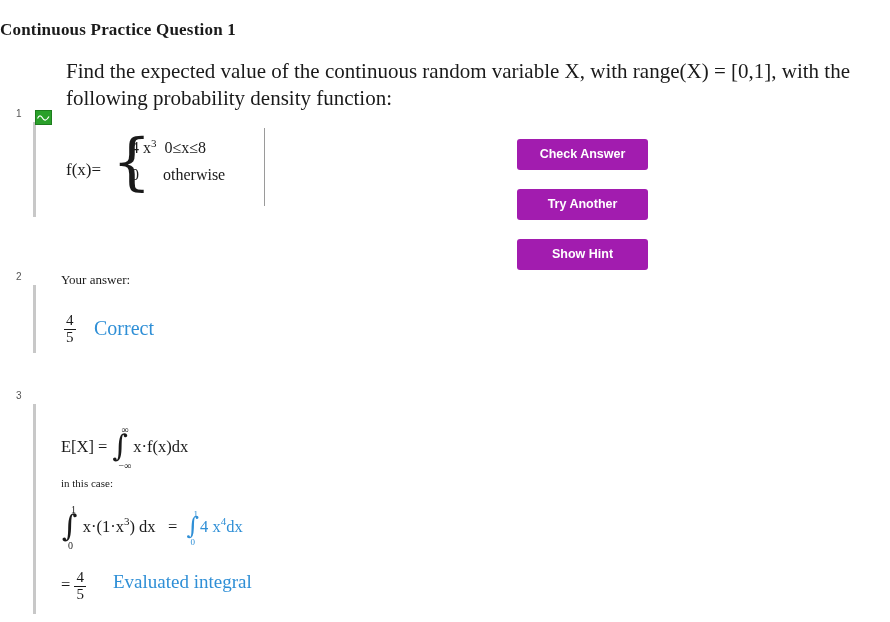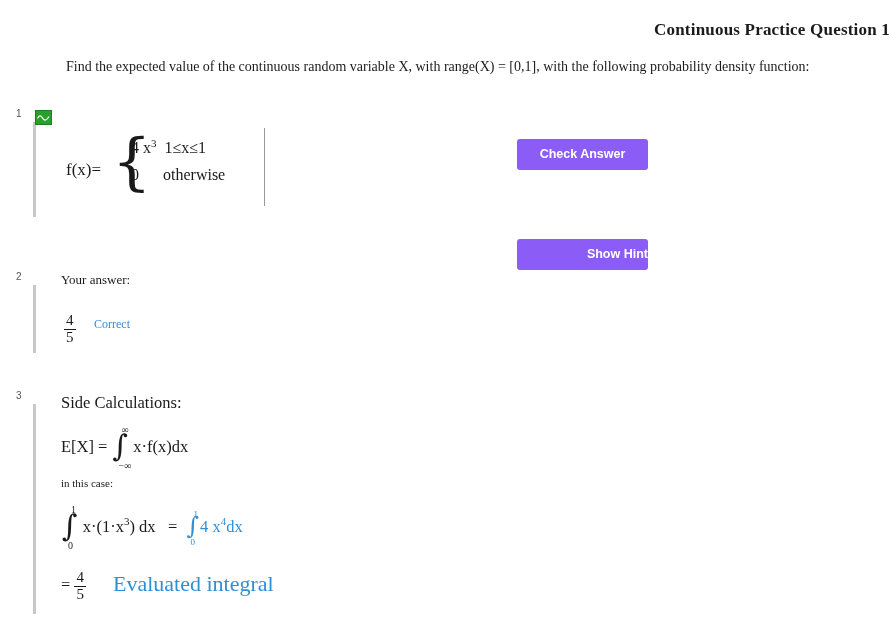--- a/index.html
+++ b/index.html
@@ -21,34 +21,34 @@
     width: 890px;
     height: 622px;
   }
 
   
   .title {
     position: absolute;
     left: 0;
     top: 20px;
     width: 890px;
-    text-align: right;
+    text-align: left;
     font-size: 17px;
     font-weight: bold;
     font-family: "Liberation Serif", serif;
     letter-spacing: 0.2px;
   }
 
   
   .statement {
     position: absolute;
     left: 66px;
     top: 58px;
     width: 800px;
-    font-size: 14px;
+    font-size: 21px;
     line-height: 1.28;
   }
 
   
   .cell-num {
     position: absolute;
     font-family: "Liberation Sans", sans-serif;
     font-size: 10px;
     color: #555;
   }
@@ -121,35 +121,35 @@
     height: 78px;
     background: #9a9a9a;
   }
 
   
   .btn {
     position: absolute;
     left: 517px;
     width: 131px;
     height: 31px;
-    background: #8b5cf6;
+    background: #a21caf;
     color: #ffffff;
     border: none;
     border-radius: 3px;
     font-family: "Liberation Sans", sans-serif;
     font-size: 12.5px;
     font-weight: bold;
     cursor: pointer;
     text-align: center;
     line-height: 31px;
     padding: 0;
   }
   #btn-check { top: 139px; }
   #btn-try   { top: 189px; }
-  #btn-hint  { top: 239px; text-align: right; }
+  #btn-hint  { top: 239px; }
 
   
   .your-answer {
     position: absolute;
     left: 61px;
     top: 272px;
     font-size: 13px;
   }
   .frac {
     display: inline-block;
@@ -170,21 +170,21 @@
   #answer-value {
     position: absolute;
     left: 64px;
     top: 313px;
   }
   .correct {
     position: absolute;
     left: 94px;
     top: 317px;
     color: #2f8fd6;
-    font-size: 12px;
+    font-size: 20px;
   }
 
   
   .side-title {
     position: absolute;
     left: 61px;
     top: 393px;
     font-size: 16.5px;
   }
   .ex-line {
@@ -209,21 +209,21 @@
     position: absolute;
     left: 61px;
     top: 570px;
     font-size: 16.5px;
   }
   .evaluated {
     position: absolute;
     left: 113px;
     top: 571px;
     color: #2f8fd6;
-    font-size: 22px;
+    font-size: 19px;
   }
   .blue {
     color: #2f8fd6;
   }
 
   
   .intg {
     display: inline-block;
     position: relative;
     vertical-align: middle;
@@ -276,46 +276,46 @@
   <div class="eval-marker" style="left:35px; top:110px;">
     <svg class="wave" viewBox="0 0 26 14">
       <path d="M1 9 C 4 2, 8 2, 11 8 S 19 14, 24 5" stroke="#ffffff" stroke-width="2.4" fill="none"></path>
     </svg>
   </div>
 
   <div class="fx-label math">f(x)=</div>
   <div class="brace">{</div>
 
   <div class="piece-1 math">
-    <span>4 x</span><span class="sup">3</span>&nbsp;&nbsp;<span>1≤x≤1</span>
+    <span>4 x</span><span class="sup">3</span>&nbsp;&nbsp;<span>0≤x≤8</span>
   </div>
   <div class="piece-2 math">
     <span>0</span><span class="ow">otherwise</span>
   </div>
   <div class="vbar"></div>
 
   <button class="btn" id="btn-check">Check Answer</button>
+  <button class="btn" id="btn-try">Try Another</button>
   <button class="btn" id="btn-hint">Show Hint</button>
 
   <div class="cell-num" style="left:16px; top:271px;">2</div>
   <div class="cell-bracket" style="left:33px; top:285px; height:68px;"></div>
 
   <div class="your-answer">Your answer:</div>
   <div id="answer-value">
     <span class="frac">
       <span class="num">4</span>
       <span class="den">5</span>
     </span>
   </div>
   <div class="correct">Correct</div>
 
   <div class="cell-num" style="left:16px; top:390px;">3</div>
   <div class="cell-bracket" style="left:33px; top:404px; height:210px;"></div>
 
-  <div class="side-title">Side Calculations:</div>
 
   <div class="ex-line math">
     <span>E[X] = </span><span class="intg"><span class="lim-top">∞</span><span class="glyph">∫</span><span class="lim-bot">−∞</span></span>&nbsp;<span>x·f(x)dx</span>
   </div>
 
   <div class="in-this-case">in this case:</div>
 
   <div class="integral-line math">
     <span class="intg"><span class="lim-top">1</span><span class="glyph">∫</span><span class="lim-bot">0</span></span>&nbsp;<span>x·(1·x</span><span class="sup">3</span><span>) dx</span>
     &nbsp;&nbsp;<span>=</span>&nbsp;

